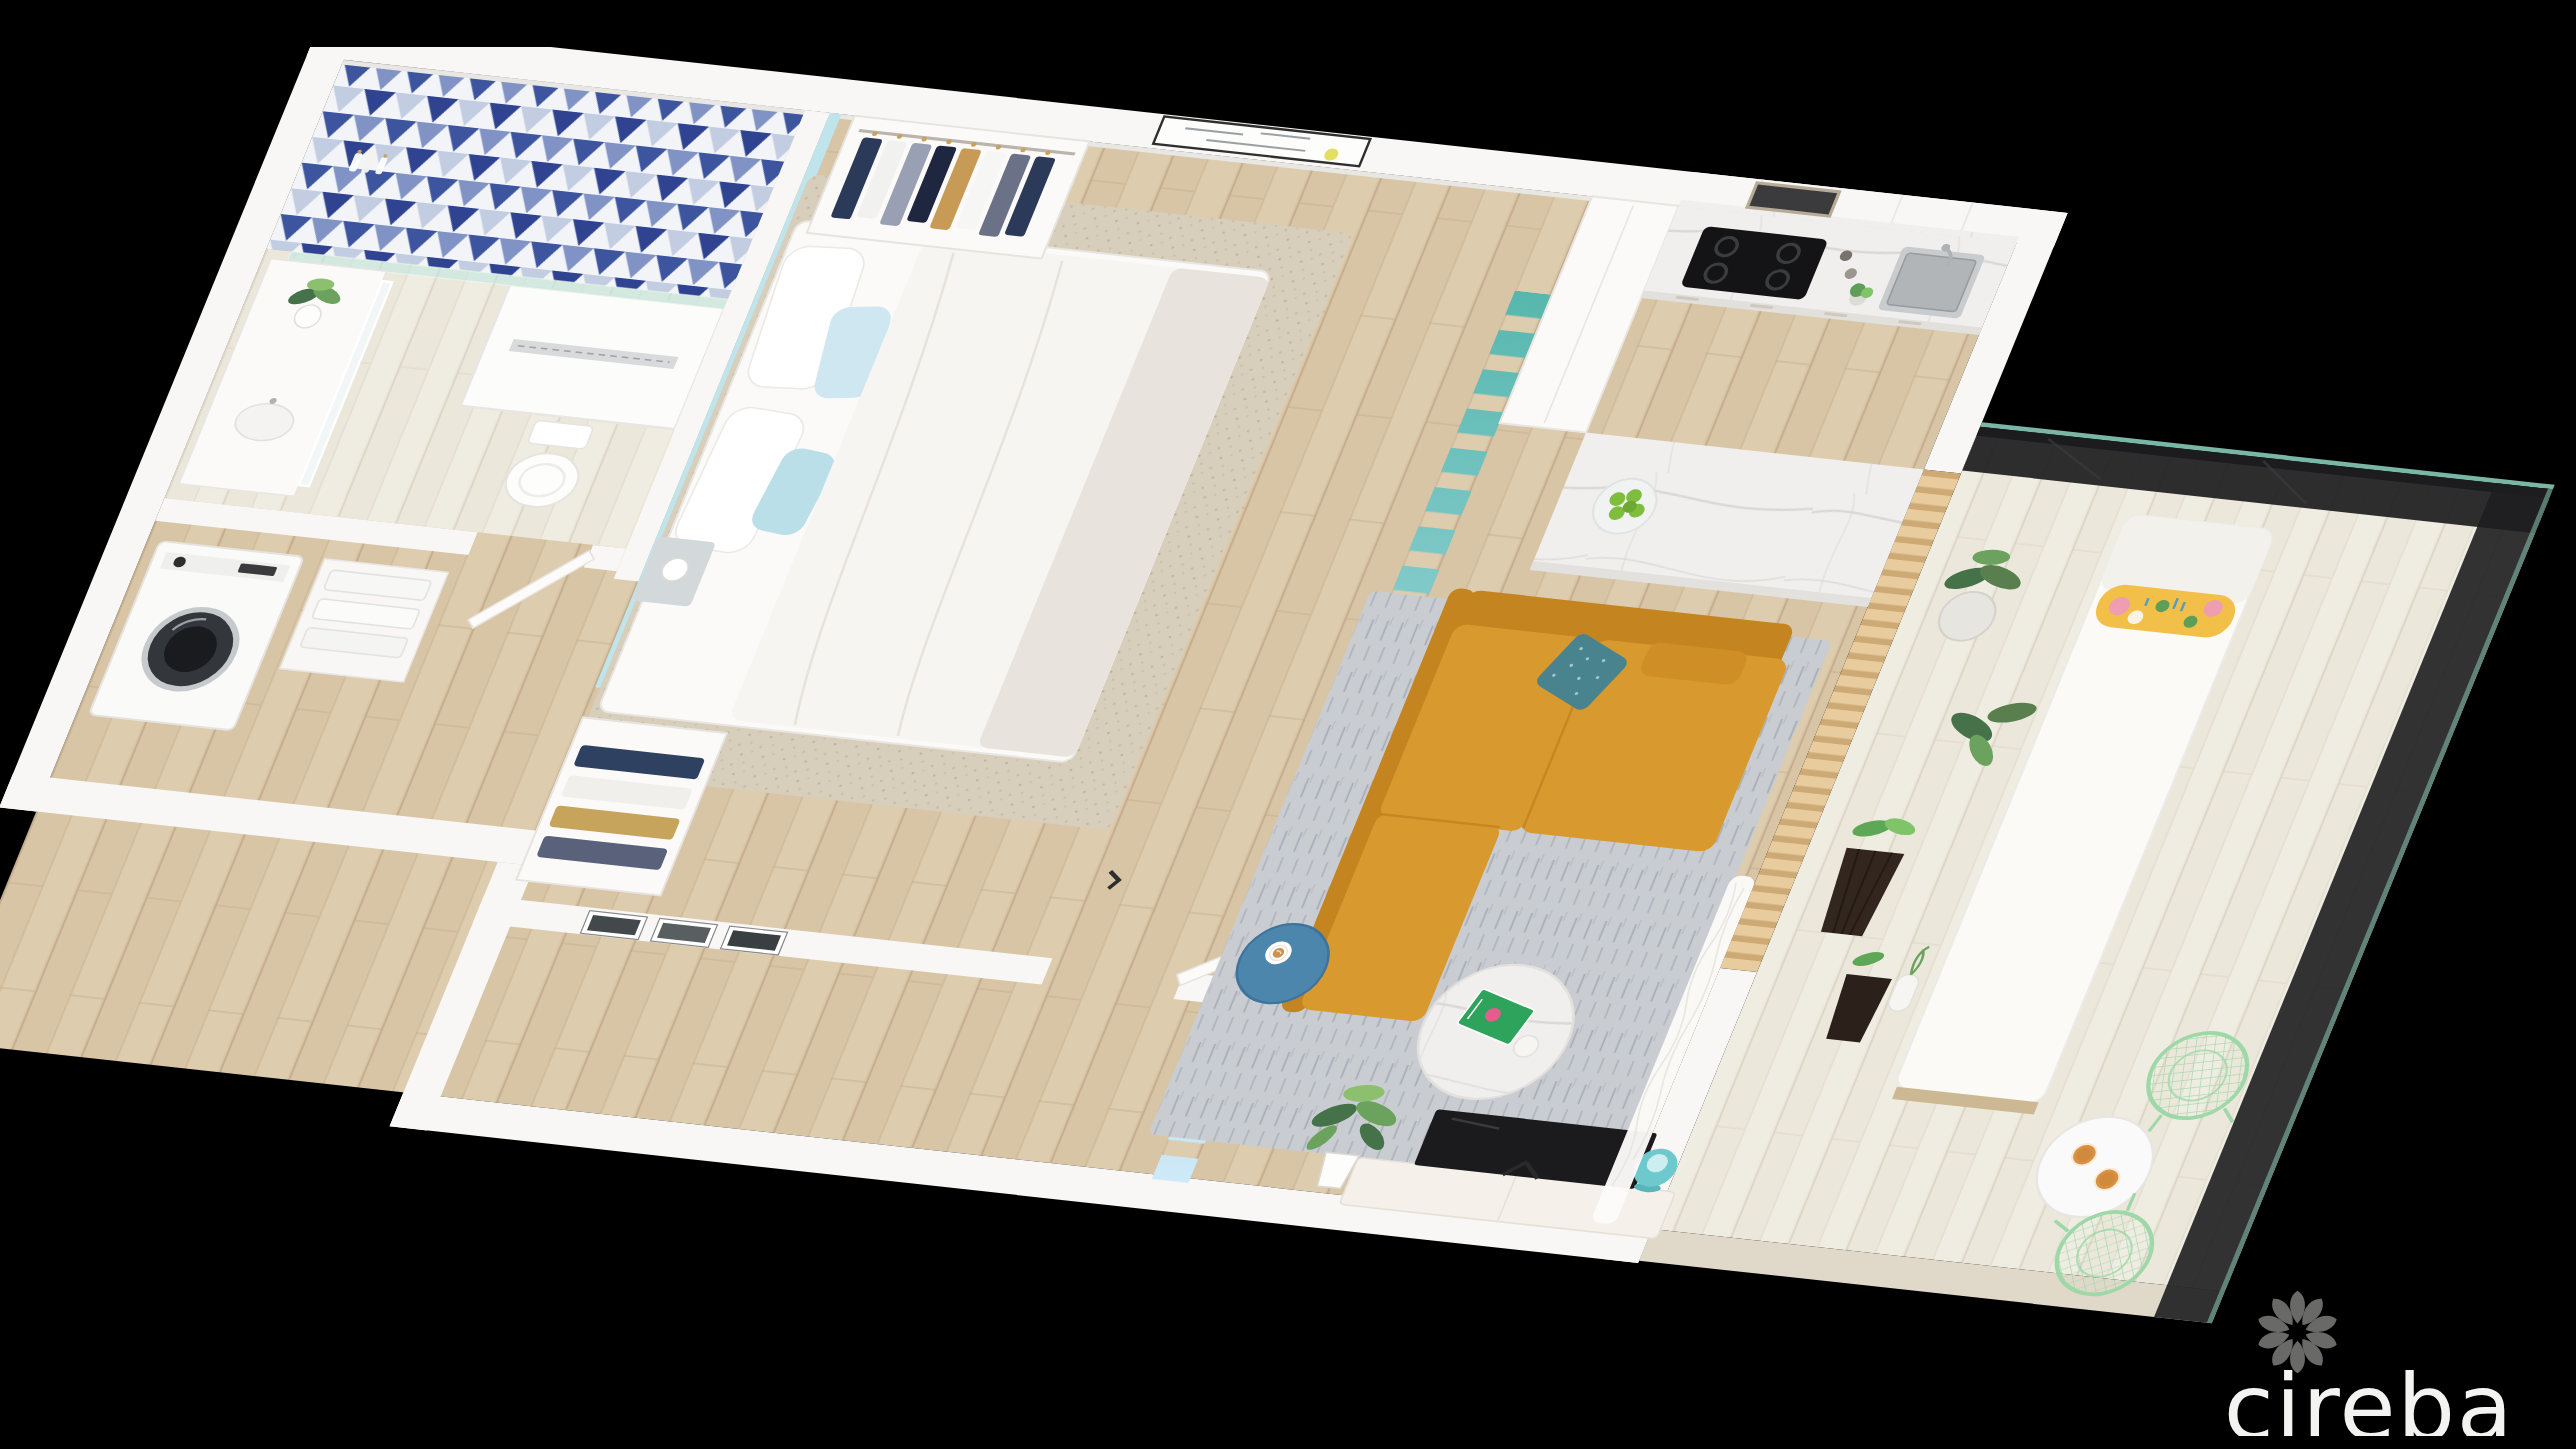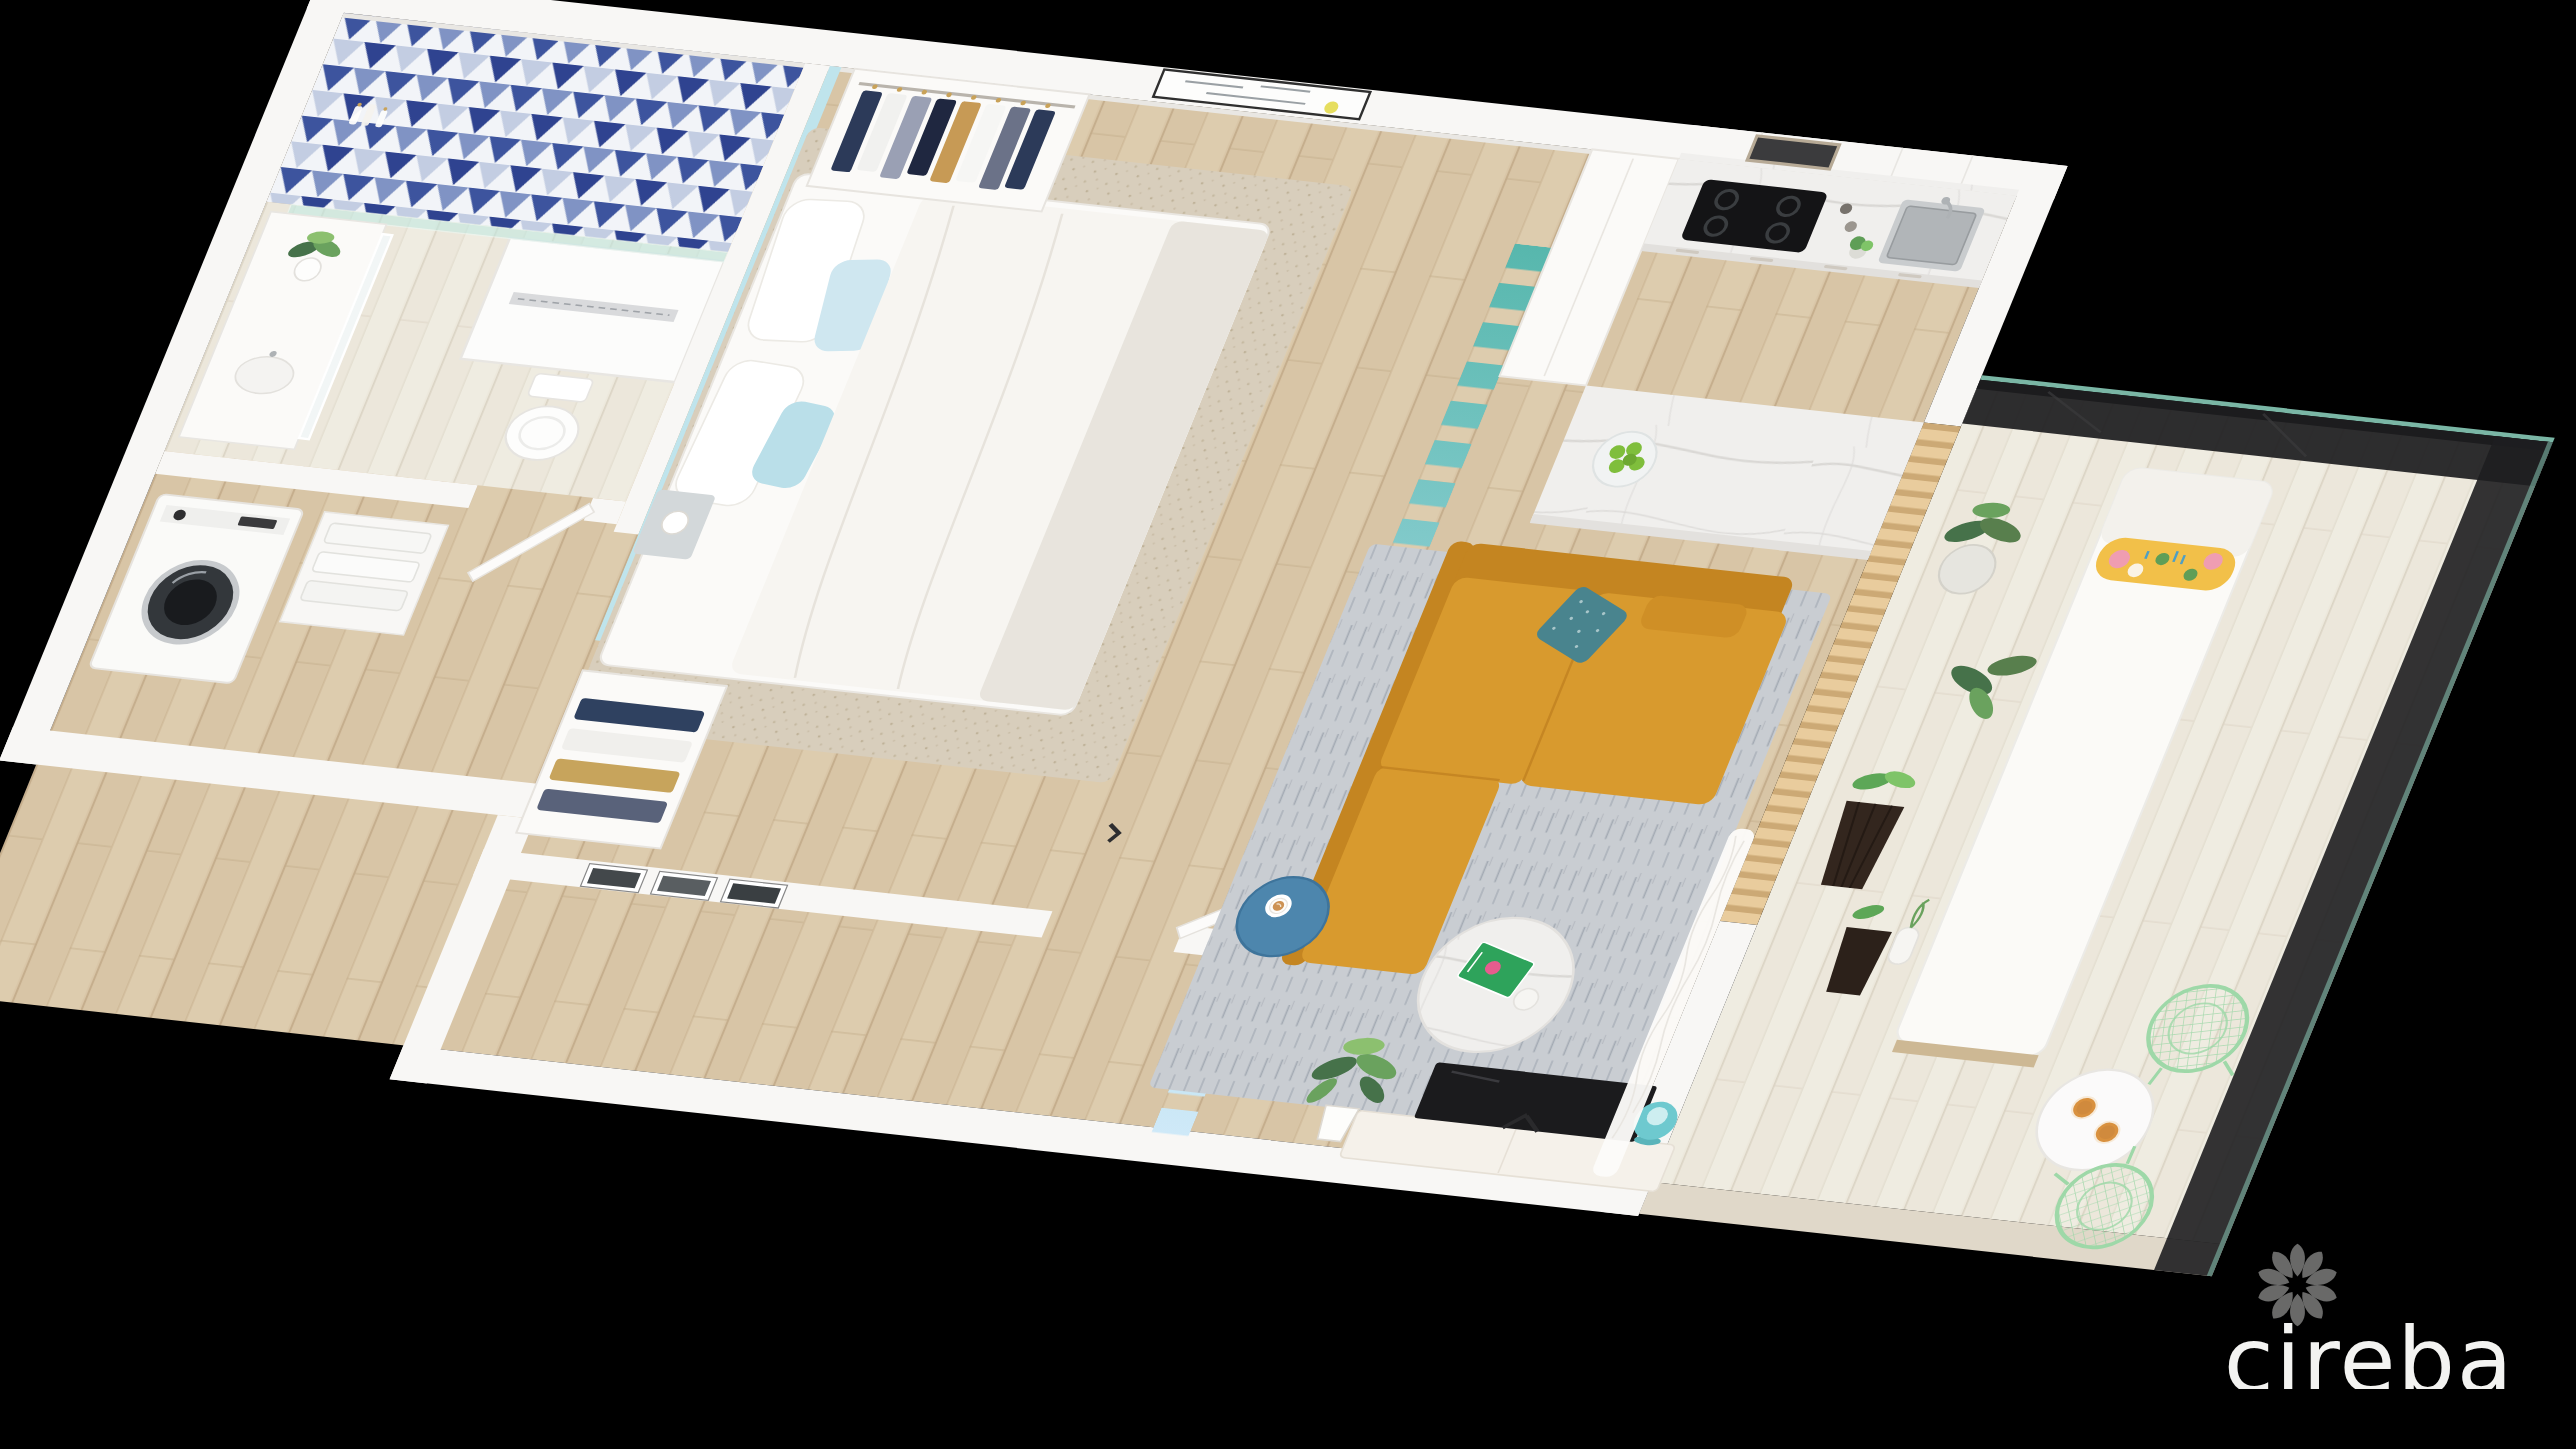--- a/index.html
+++ b/index.html
@@ -1,17 +1,17 @@
 <!DOCTYPE html>
 <html style="--bg: #000000; --wall: #f8f7f5; --wall-edge: #e9e7e3; --wood: #d8c5a6; --wood-seam: #c2ab89; --deck: #ece7db; --deck-seam: #d9d2c2; --tile-navy: #3d549e; --tile-mid: #8093c4; --tile-pale: #c3cde2; --tile-bg: #f2f4f8; --accent-wall: #bfe4ec; --fin-teal: #57b7ad; --fin-blue: #cfe9f8; --marble: #f0efed; --marble-vein: #d8d6d3; --sofa: #d89a2e; --sofa-dark: #c48521; --pillow-teal: #49848e; --side-table: #4d86ad; --rug: #c9cdd2; --rug-streak: #9aa1ab; --rug-bed: #d8cebc; --tv: #1b1b1d; --lamp: #6ec9cf; --mint: #9ed8a8; --amber: #d9913f; --apple: #7fbe3c; --leaf-dark: #46724a; --leaf: #6aa25e; --leaf-light: #8cc06f; --planter: #33261e; --slat: #e9cc9d; --slat-dark: #c9a571; --glass: #1e1e20; --glass-edge: #8fd6c2; --steel: #b9bcbe; --logo: #fbfbf9;font-size:13.7px"><head>
 <meta charset="utf-8">
 <style>
   html,body{margin:0;padding:0;background:#000;}
   .stage{position:relative;width:2576px;height:1389px;background:var(--bg,#000);overflow:hidden;
-         font-family:"DejaVu Sans",sans-serif;}
+         font-family:"DejaVu Sans",sans-serif;margin-top:47px;}
   svg{position:absolute;inset:0;}
   
   .wall{fill:var(--wall);}
   .wall-line{fill:var(--wall-edge);}
   .teal-wall{fill:var(--accent-wall);}
   .marble{fill:url(#pMarble);}
   .sofa{fill:var(--sofa);}
   .sofa-dk{fill:var(--sofa-dark);}
   .pillow-teal{fill:var(--pillow-teal);}
   .side-table{fill:var(--side-table);}

